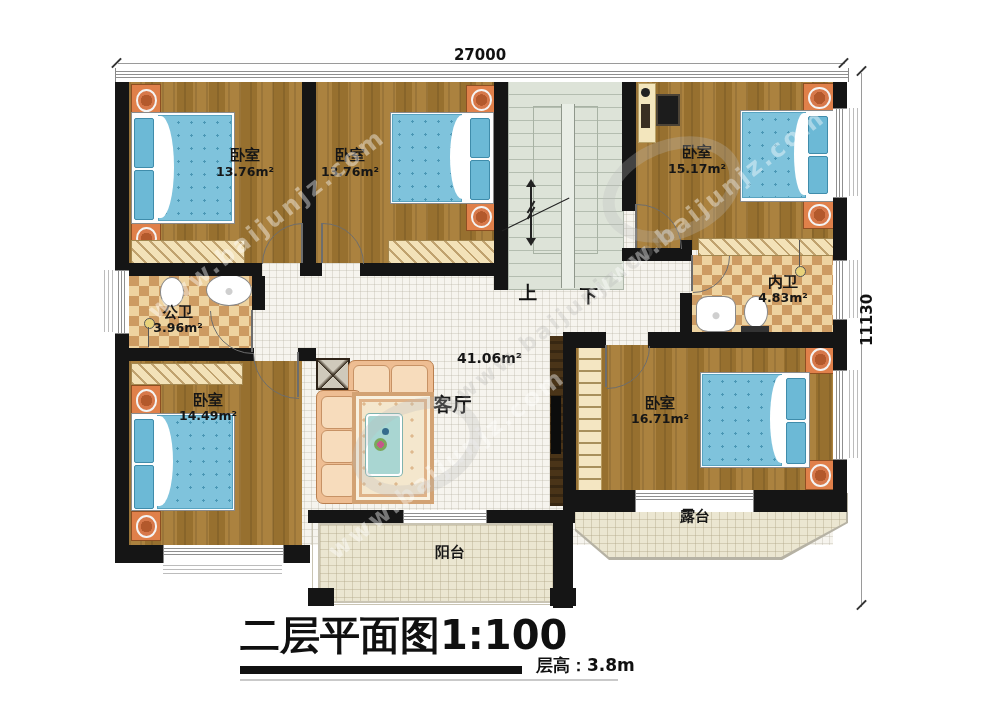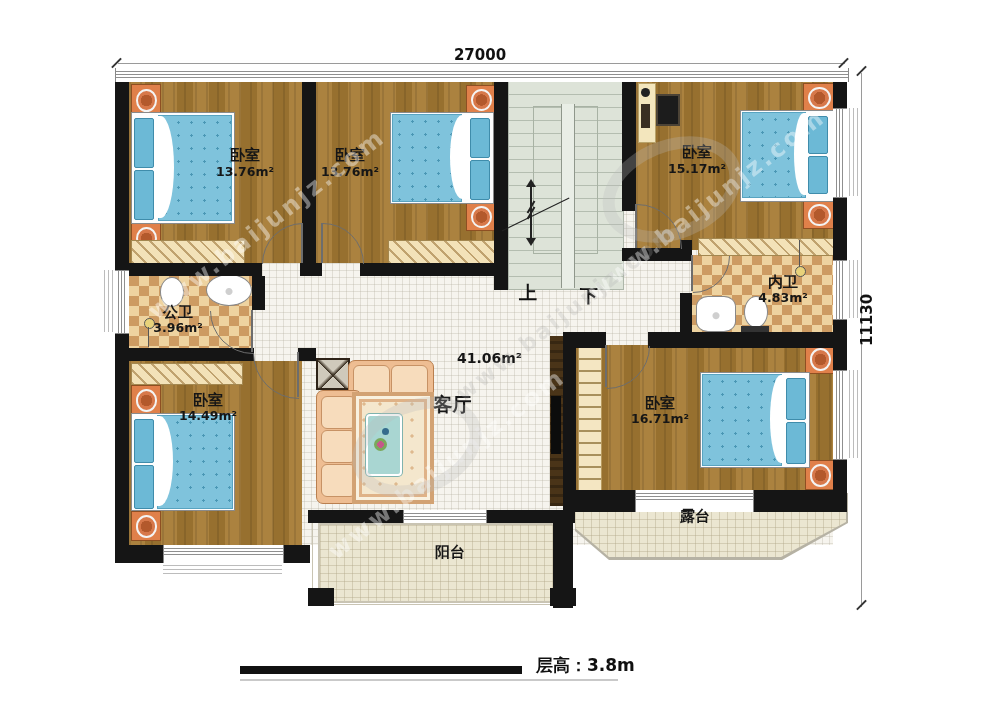--- a/index.html
+++ b/index.html
@@ -281,19 +281,20 @@
   <div class="abs lbl room-name" style="left:400px;top:544px;width:100px;">阳台</div>
   <div class="abs lbl room-name" style="left:645px;top:508px;width:100px;">露台</div>
 
   <div class="abs wm wm-text" style="left:120px;top:210px;">www.baijunjz.com</div>
   <div class="abs wm wm-text" style="left:560px;top:190px;">www.baijunjz.com</div>
   <div class="abs wm wm-text" style="left:300px;top:450px;">www.baijunjz.com</div>
   <div class="abs wm wm-text-gray" style="left:430px;top:300px;">www.baijunjz.com</div>
   <div class="abs wm wm-logo" style="left:600px;top:140px;width:120px;height:75px;"></div>
   <div class="abs wm wm-logo" style="left:350px;top:400px;width:110px;height:70px;"></div>
 
+  <div class="abs" id="big-title" style="left:240px;top:608px;">二层平面图1:100</div>
   <div class="abs titlebar" style="left:240px;top:666px;width:282px;height:8px;"></div>
   <div class="abs titleline" style="left:240px;top:679px;width:378px;height:2px;"></div>
   <div class="abs info-line" style="left:536px;top:654px;">
     <span>层高：</span><span>3.8m</span>
   </div>
 
 </div>
 
 </body></html>

